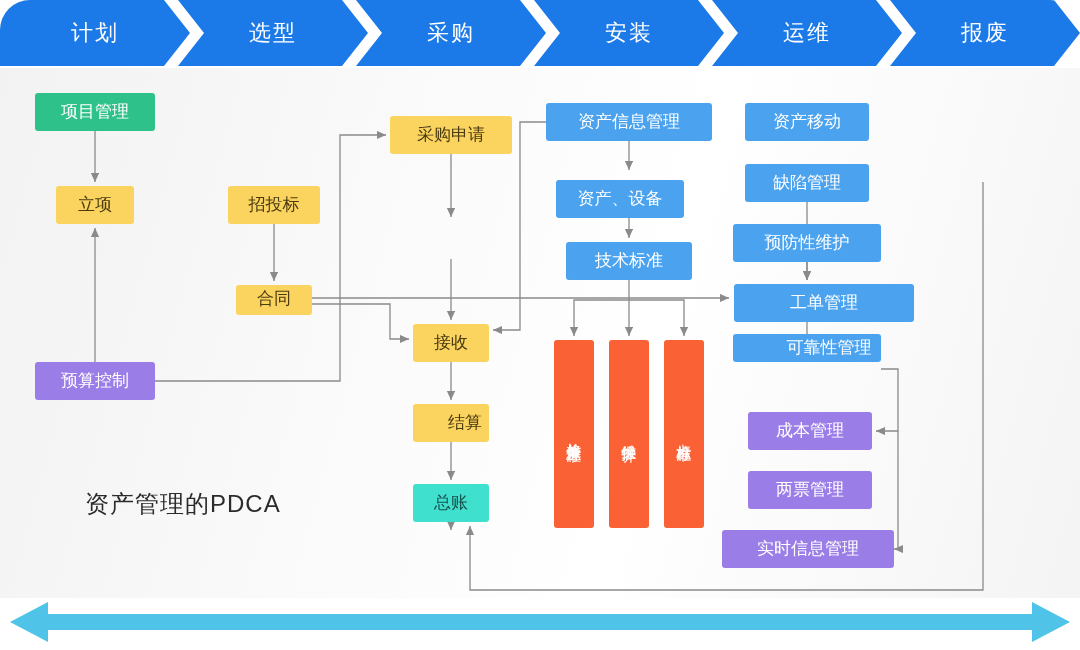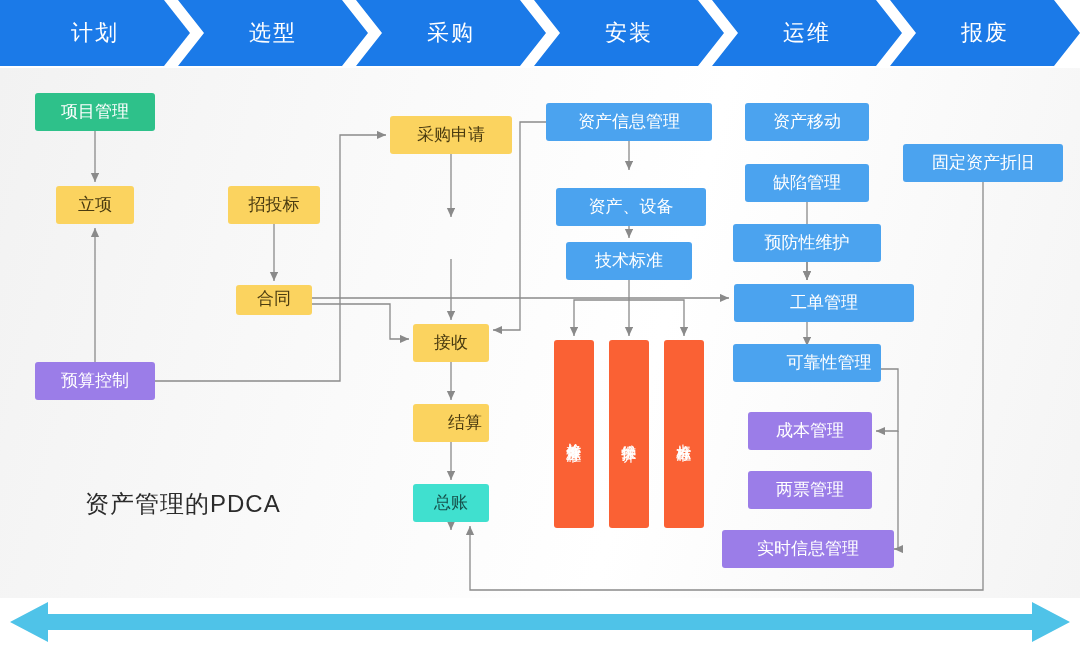--- a/index.html
+++ b/index.html
@@ -9,20 +9,21 @@
   }
   body {
     font-family: "Liberation Sans", sans-serif;
   }
   #canvas {
     position: relative;
     width: 1080px;
     height: 650px;
     overflow: hidden;
     background: linear-gradient(180deg, #ffffff 0%, #ffffff 100%);
+    border-radius: 30px;
   }
   
   .bg-panel {
     position: absolute;
     left: 0;
     top: 68px;
     width: 1080px;
     height: 530px;
     background: linear-gradient(105deg, #f2f2f2 0%, #fafafa 35%, #ffffff 60%, #f4f4f4 100%);
   }
@@ -207,21 +208,21 @@
   </div>
   <div class="node c-yellow" style="left:413px;top:404px;width:76px;height:38px;padding-left:32px;">
     <span>结算</span>
   </div>
   <div class="node c-teal" style="left:413px;top:484px;width:76px;height:38px;">
     <span>总账</span>
   </div>
   <div class="node c-blue" style="left:546px;top:103px;width:166px;height:38px;">
     <span>资产信息管理</span>
   </div>
-  <div class="node c-blue" style="left:556px;top:188px;width:150px;height:38px;text-align:right;">
+  <div class="node c-blue" style="left:556px;top:180px;width:128px;height:38px;text-align:right;">
     <span>资产、设备</span>
   </div>
   <div class="node c-blue" style="left:566px;top:242px;width:126px;height:38px;">
     <span>技术标准</span>
   </div>
   <div class="node c-orange vertical" style="left:554px;top:340px;width:40px;height:188px;">
     <span>检修作业标准</span>
   </div>
   <div class="node c-orange vertical" style="left:609px;top:340px;width:40px;height:188px;">
     <span>维护保养</span>
@@ -234,34 +235,31 @@
   </div>
   <div class="node c-blue" style="left:733px;top:224px;width:148px;height:38px;">
     <span>预防性维护</span>
   </div>
   <div class="node c-blue" style="left:745px;top:164px;width:124px;height:38px;">
     <span>缺陷管理</span>
   </div>
   <div class="node c-blue" style="left:734px;top:284px;width:180px;height:38px;">
     <span>工单管理</span>
   </div>
-  <div class="node c-blue" style="left:733px;top:344px;width:148px;height:38px;padding-left:48px;">
+  <div class="node c-blue" style="left:733px;top:334px;width:148px;height:28px;padding-left:48px;">
     <span>可靠性管理</span>
   </div>
   <div class="node c-purple" style="left:748px;top:412px;width:124px;height:38px;">
     <span>成本管理</span>
   </div>
   <div class="node c-purple" style="left:748px;top:471px;width:124px;height:38px;">
     <span>两票管理</span>
   </div>
   <div class="node c-purple" style="left:722px;top:530px;width:172px;height:38px;">
     <span>实时信息管理</span>
-  </div>
-  <div class="node c-blue" style="left:903px;top:144px;width:160px;height:38px;">
-    <span>固定资产折旧</span>
   </div>
 
   <div class="caption" style="left:85px;top:488px;">资产管理的PDCA</div>
 
   <svg class="bottom-arrow" viewBox="0 0 1080 54">
     <polygon points="10,26 48,6 48,18 1032,18 1032,6 1070,26 1032,46 1032,34 48,34 48,46" fill="#4fc3e8"></polygon>
   </svg>
 
 </div>
 

